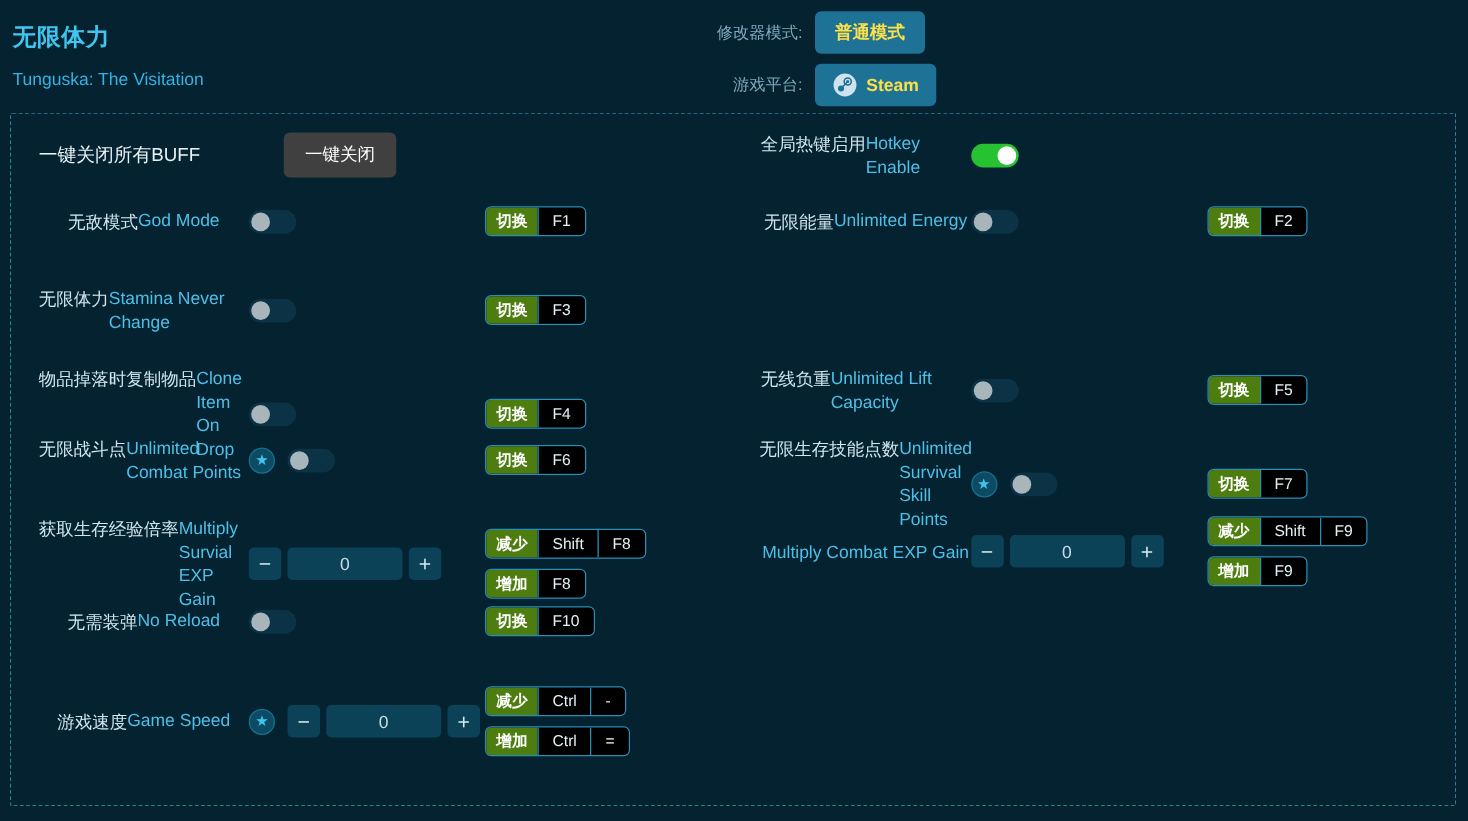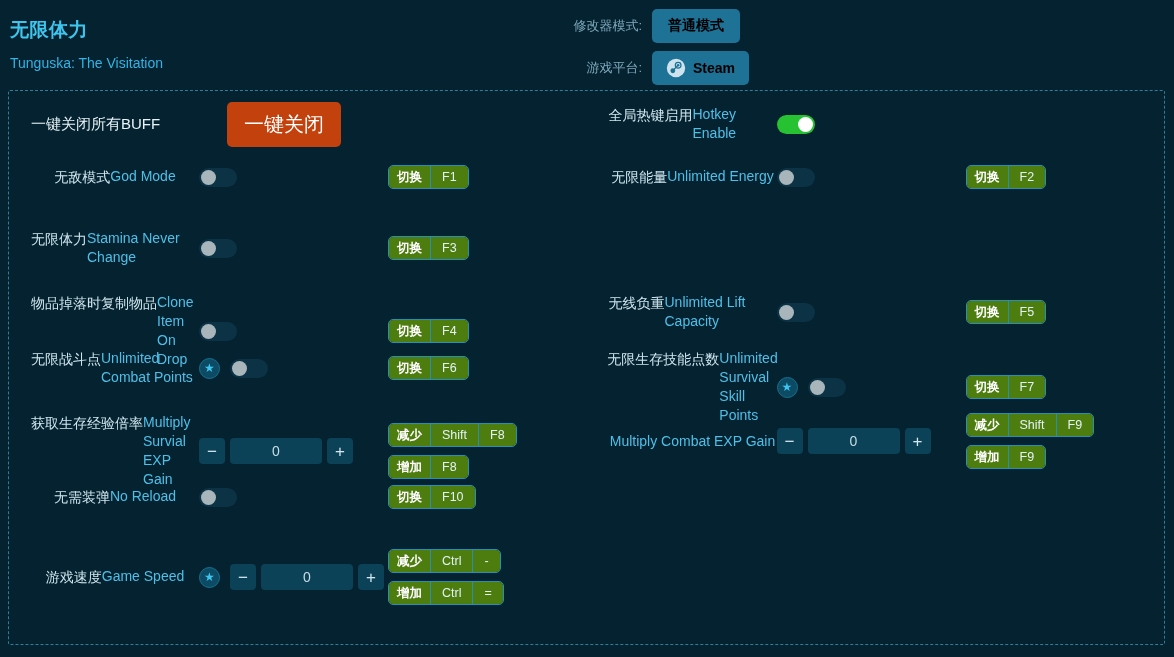--- a/index.html
+++ b/index.html
@@ -22,21 +22,21 @@
     position: absolute; left: 10px; top: 55px;
     font-size: 14px; font-weight: normal; color: #32b4e4;
   }
   .hdr-ctrls { position: absolute; left: 560px; top: 8px; width: 300px; }
   .hdr-row { display: flex; align-items: center; height: 36px; margin-bottom: 6px; }
   .hdr-label {
     width: 92px; text-align: right; padding-right: 10px;
     font-size: 13px; color: #7fa9bb;
   }
   .hdr-btn {
-    background: #1d7296; color: #000000;
+    background: #1d7296; color: #fde047;
     border: none; border-radius: 5px;
     font-size: 14px; font-weight: bold;
     padding: 7px 14px; cursor: pointer;
     font-family: "Liberation Sans", sans-serif;
     display: inline-flex; align-items: center; gap: 7px;
   }
   .hdr-btn.mode { padding: 8px 16px; }
   .steam-ico { width: 20px; height: 20px; flex: none; }
 
   
@@ -107,35 +107,35 @@
     display: inline-flex; align-items: stretch;
     border: 1px solid #2a8fb5; border-radius: 5px;
     overflow: hidden; height: 24px; cursor: pointer;
   }
   .hk-act {
     background: #4d7c0f; color: #ffffff;
     font-size: 12.5px; font-weight: bold;
     padding: 0 8px; display: flex; align-items: center;
   }
   .hk-key {
-    background: #4d7c0f; color: #e4f2f7;
+    background: #000000; color: #e4f2f7;
     font-size: 12.5px; padding: 0 11px;
     display: flex; align-items: center;
     border-left: 1px solid #2a8fb5;
   }
 
   
   .panel-top-l {
     position: absolute; left: 0; top: 0; width: 578px; height: 66px;
     display: flex; align-items: center;
   }
   .alloff-label { padding-left: 22px; font-size: 15px; color: #e8f3f7; width: 218px; }
   .alloff-btn {
-    background: #c2410c; color: #ffffff; border: none; border-radius: 5px;
-    font-size: 20px; padding: 9px 17px; cursor: pointer;
+    background: #404040; color: #ffffff; border: none; border-radius: 5px;
+    font-size: 14px; padding: 9px 17px; cursor: pointer;
     font-family: "Liberation Sans", sans-serif;
   }
   .panel-top-r {
     position: absolute; left: 0; top: 0; width: 578px; height: 66px;
     display: flex; align-items: center;
   }
 </style>
 </head>
 <body>
 

